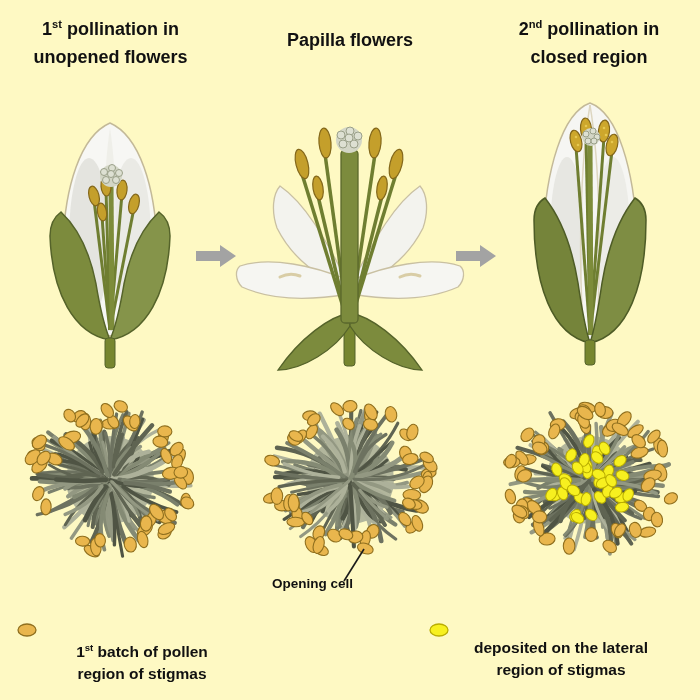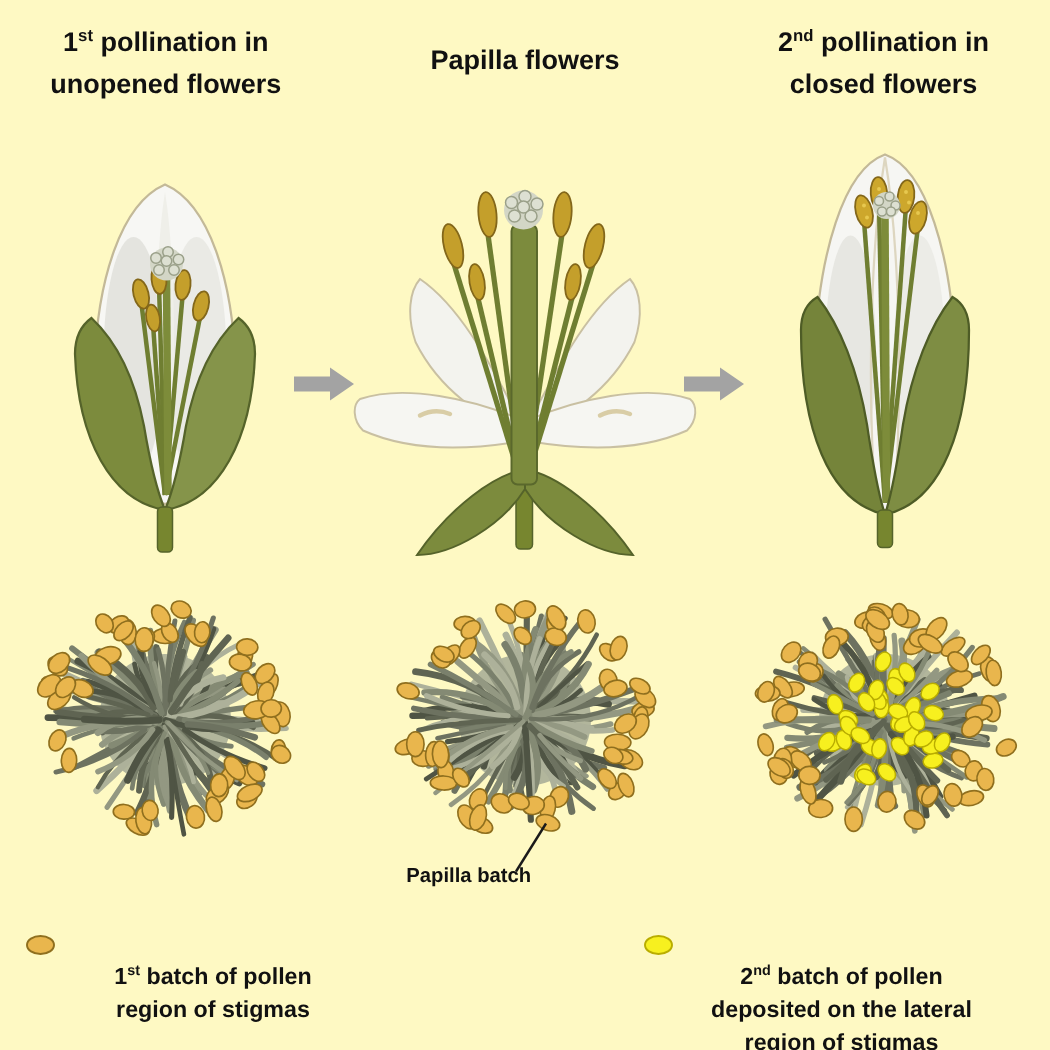--- a/index.html
+++ b/index.html
@@ -30,21 +30,21 @@
 
   <div class="col-title" style="left:8px;width:205px;">
     <span>1</span><sup>st</sup><span> pollination in</span><br>
     <span>unopened flowers</span>
   </div>
   <div class="col-title" style="left:250px;width:200px;top:26px;">
     <span>Papilla flowers</span>
   </div>
   <div class="col-title" style="left:484px;width:210px;">
     <span>2</span><sup>nd</sup><span> pollination in</span><br>
-    <span>closed flowers</span>
+    <span>closed region</span>
   </div>
 
   <svg class="abs" style="left:10px;top:88px;" width="200" height="280" viewBox="0 0 200 280">
     <path d="M100 35 C70 48 55 100 53 155 C51 210 70 240 100 248 C130 240 149 210 147 155 C145 100 130 48 100 35 Z" fill="#f7f7f4" stroke="#c3b998" stroke-width="1.5"></path>
     <ellipse cx="79" cy="150" rx="20" ry="80" fill="#e4e4df"></ellipse>
     <ellipse cx="121" cy="150" rx="20" ry="80" fill="#eaeae5"></ellipse>
     <path d="M100 40 C92 90 92 190 100 244 C108 190 108 90 100 40 Z" fill="#efefe9"></path>
     <g stroke="#6f7e31" stroke-width="3" fill="none">
       <path d="M100 242 L84 112"></path>
         <path d="M100 242 L96 102"></path>
@@ -780,34 +780,34 @@
       <ellipse cx="116.1" cy="88.7" rx="6.6" ry="4.8" transform="rotate(57 116.1 88.7)" fill="#f7f01f" stroke="#b9ad00" stroke-width="1"></ellipse>
       <ellipse cx="91.1" cy="107.1" rx="6.6" ry="4.8" transform="rotate(103 91.1 107.1)" fill="#f7f01f" stroke="#b9ad00" stroke-width="1"></ellipse>
       <ellipse cx="82.7" cy="76.0" rx="6.6" ry="4.8" transform="rotate(56 82.7 76.0)" fill="#f7f01f" stroke="#b9ad00" stroke-width="1"></ellipse>
       <ellipse cx="133.2" cy="102.9" rx="6.6" ry="4.8" transform="rotate(119 133.2 102.9)" fill="#f7f01f" stroke="#b9ad00" stroke-width="1"></ellipse>
       <ellipse cx="120.8" cy="100.7" rx="6.6" ry="4.8" transform="rotate(148 120.8 100.7)" fill="#f7f01f" stroke="#b9ad00" stroke-width="1"></ellipse>
     </svg>
 
   <svg class="abs" style="left:340px;top:543px;" width="36" height="40" viewBox="0 0 36 40">
     <line x1="4" y1="38" x2="24" y2="6" stroke="#1a1a1a" stroke-width="1.6"></line>
   </svg>
-  <div class="papilla-label" style="left:240px;top:576px;width:145px;">Papilla batch</div>
+  <div class="papilla-label" style="left:240px;top:576px;width:145px;">Opening cell</div>
 
   <div class="legend" style="left:16px;top:622px;width:252px;">
     <div>
       <svg class="pollen-chip" width="22" height="15" viewBox="0 0 22 15">
         <ellipse cx="11" cy="8" rx="9" ry="6" stroke="#8f6f1e" stroke-width="1.3" fill="#e9b64d"></ellipse>
       </svg><span><span>1</span><sup>st</sup><span> batch of pollen</span></span>
     </div>
     <div>region of stigmas</div>
   </div>
 
   <div class="legend" style="left:428px;top:622px;width:266px;">
     <div>
       <svg class="pollen-chip" width="22" height="15" viewBox="0 0 22 15">
         <ellipse cx="11" cy="8" rx="9" ry="6" stroke="#b9ad00" stroke-width="1.3" fill="#f7f01f"></ellipse>
-      </svg><span><span>2</span><sup>nd</sup><span> batch of pollen</span></span>
+      </svg>
     </div>
     <div>deposited on the lateral</div>
     <div>region of stigmas</div>
   </div>
 
 </div>
 
 </body></html>

